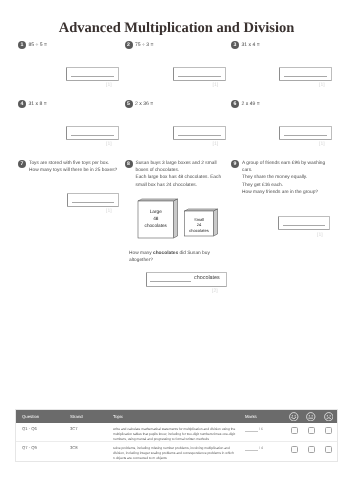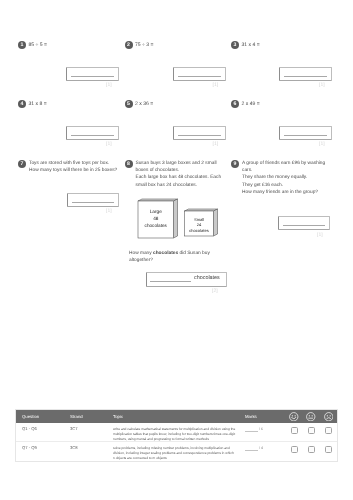--- a/index.html
+++ b/index.html
@@ -37,20 +37,21 @@
   .c-f{width:17.166px;text-align:center;}
   svg.face{width:9.5px;height:9.5px;display:block;margin:0 auto;}
   .mline{display:inline-block;border-bottom:0.8px solid #c4c4c4;width:13px;height:3px;color:transparent;font-size:0;}
   .mtot{font-size:3.5px;color:#777;margin-left:1px;}
   .cbx{display:inline-block;width:7px;height:7px;border:1px solid #a3a3a3;border-radius:1.6px;background:#fbfbfb;box-sizing:border-box;box-shadow:inset 0 0 0 0.6px #fff;}
 </style>
 </head>
 <body>
 
 <div class="page">
+  <div class="title">Advanced Multiplication and Division</div>
 
   <div id="arith-layer">
       <div class="badge" style="left: 18px; top: 41px;">1</div>
       <div class="qtext" style="left: 28.5px; top: 42px;">85 ÷ 5 =</div>
       <div class="ansbox" style="left: 66px; top: 67.3px; width: 53px; height: 13.6px;"></div>
       <div class="ansline" style="left: 71px; top: 76px; width: 43px;"></div>
       <div class="mk" style="left: 106px; top: 82px;">[1]</div>
       <div class="badge" style="left: 124.5px; top: 41px;">2</div>
       <div class="qtext" style="left: 135px; top: 42px;">75 ÷ 3 =</div>
       <div class="ansbox" style="left: 172.5px; top: 67.3px; width: 53px; height: 13.6px;"></div>

